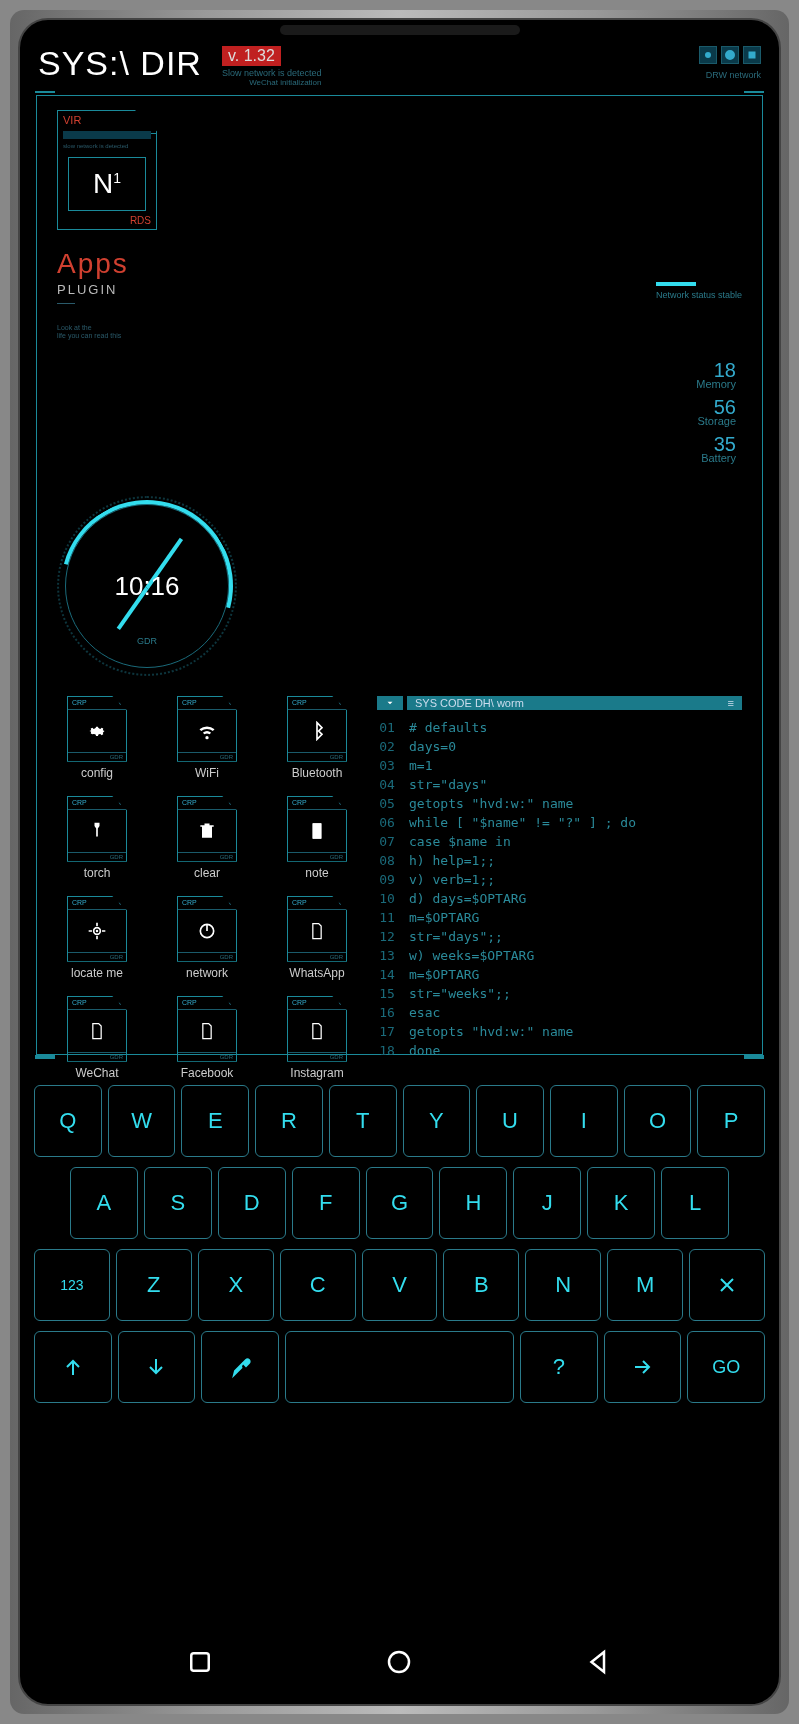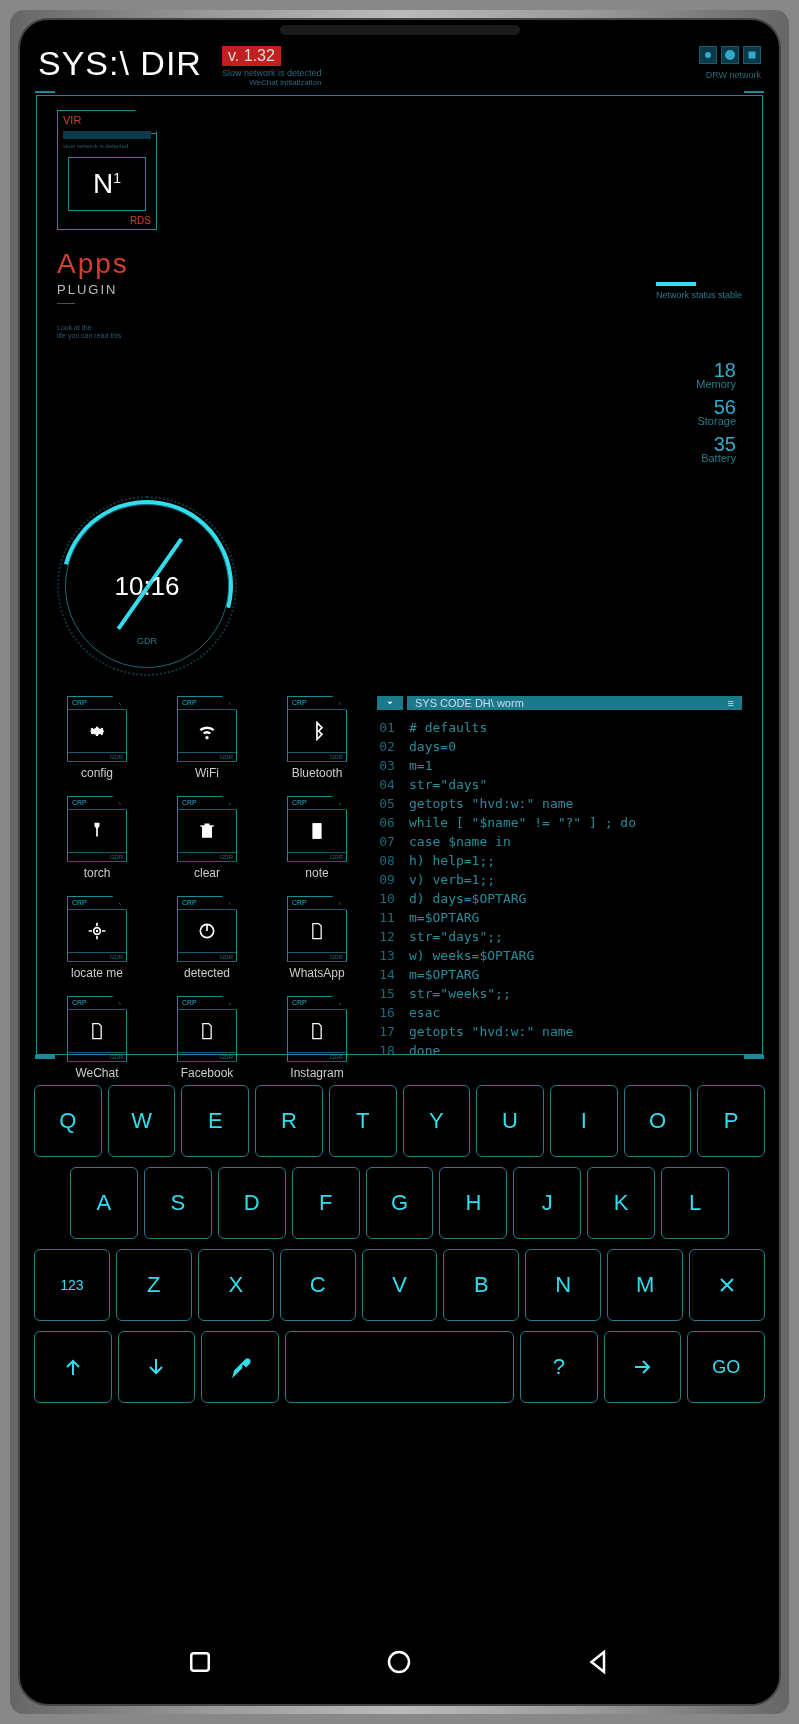--- a/index.html
+++ b/index.html
@@ -327,21 +327,21 @@
               <div class="app-icon">
      <div class="app-icon-hdr">CRP <span style="float:right">▾</span></div>
      <div class="app-icon-body">
                   <svg viewBox="0 0 24 24">
                     <circle cx="12" cy="12" r="8" fill="none" stroke="#fff" stroke-width="2"></circle>
                     <path d="M12 4v8" stroke="#fff" stroke-width="2"></path>
                   </svg>
                 </div>
      <div class="app-icon-ftr">GDR</div>
    </div>
-   <div class="app-label">detected</div>
+   <div class="app-label">network</div>
             </div>
             <div class="app-item">
               <div class="app-icon">
      <div class="app-icon-hdr">CRP <span style="float:right">▾</span></div>
      <div class="app-icon-body">
                   <svg viewBox="0 0 24 24">
                     <path d="M7 3h7l3 3v15H7z" fill="none" stroke="#fff" stroke-width="1.5"></path>
                   </svg>
                 </div>
      <div class="app-icon-ftr">GDR</div>

